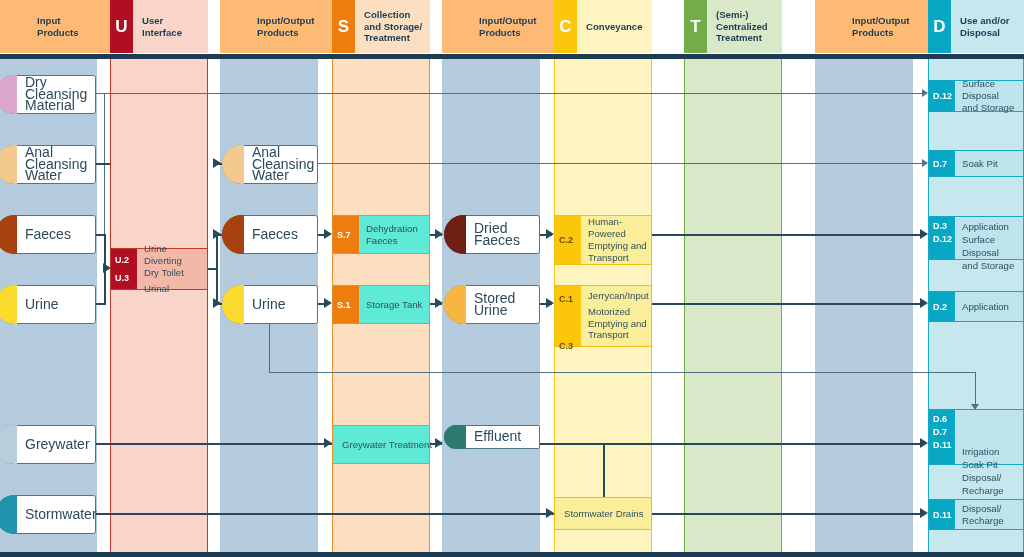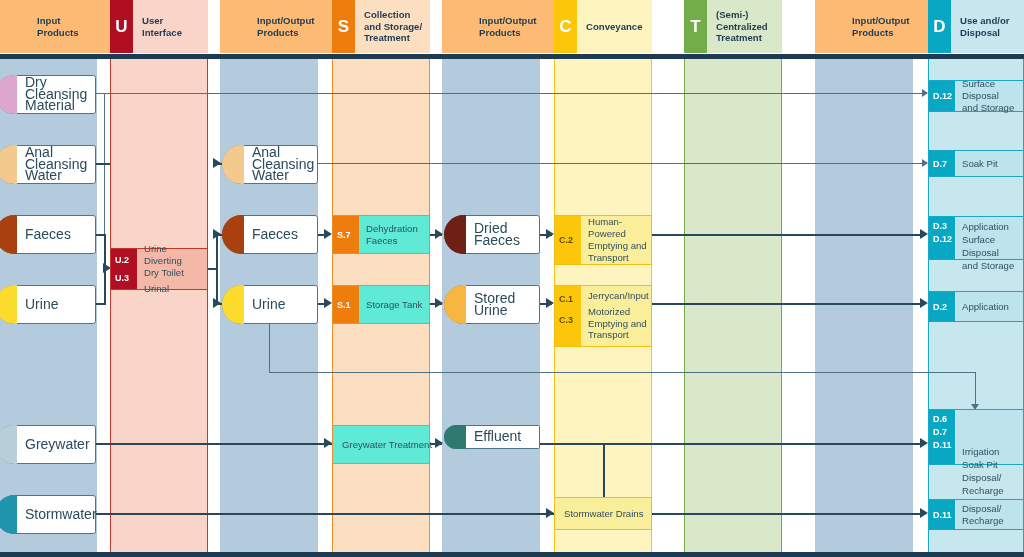--- a/index.html
+++ b/index.html
@@ -354,21 +354,21 @@
       <div class="code" style="color:#6a4a06;">C.2</div>
     </div>
     <div class="body">
       <div class="tname">Human-Powered</div>
       <div class="tname">Emptying and</div>
       <div class="tname">Transport</div>
     </div>
   </div>
 
   <div class="tech cc" style="left:554px;top:285px;width:98px;height:62px;">
-    <div class="codes" style="justify-content:flex-start;padding-top:4px;">
+    <div class="codes" style="justify-content:flex-start;padding-top:4px;gap:26px;">
       <div class="code" style="color:#6a4a06;">C.1</div>
       <div class="code" style="color:#6a4a06;margin-top:3px;">C.3</div>
     </div>
     <div class="body" style="justify-content:flex-start;padding-top:4px;">
       <div class="tname">Jerrycan/Input</div>
       <div class="tname" style="margin-top:4px;">Motorized</div>
       <div class="tname">Emptying and</div>
       <div class="tname">Transport</div>
     </div>
   </div>

